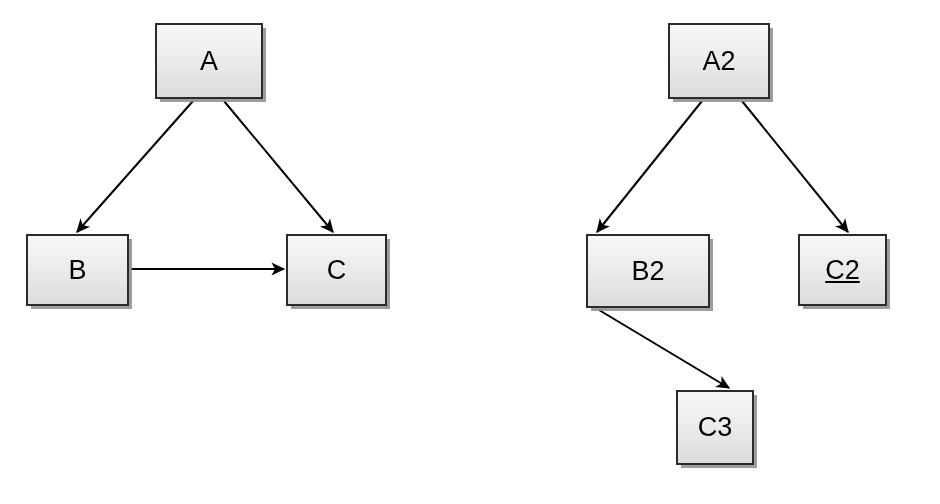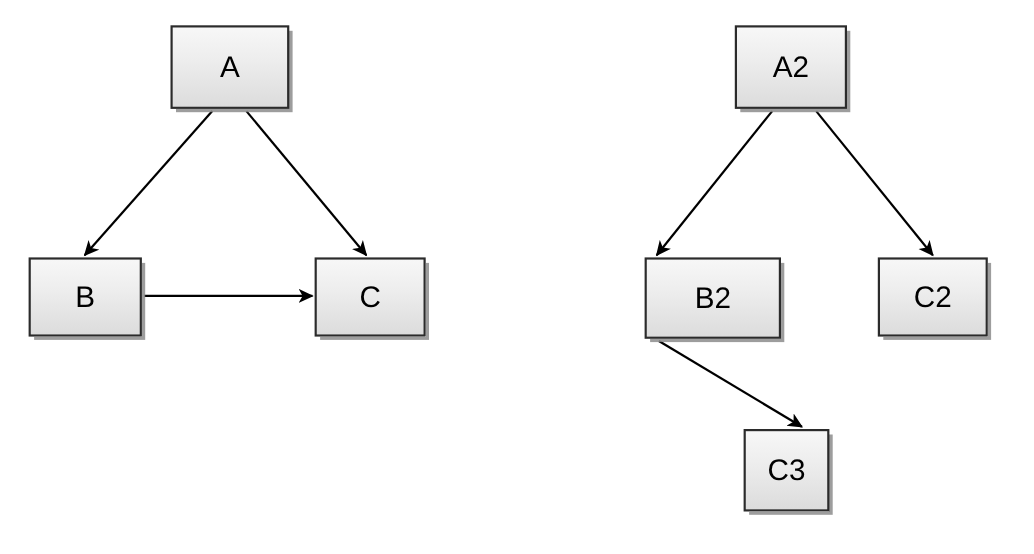--- a/index.html
+++ b/index.html
@@ -77,21 +77,21 @@
       </div>
       <div class="node" style="left: 286px; top: 234px; width: 101px; height: 72px; border-color: rgb(43, 43, 43); border-width: 2px; background: linear-gradient(rgb(247, 247, 247) 0%, rgb(237, 237, 237) 42%, rgb(220, 220, 220) 100%);">
         <span class="node-label" style="font-size: 27px; color: rgb(0, 0, 0);">C</span>
       </div>
       <div class="node" style="left: 668px; top: 23px; width: 102px; height: 76px; border-color: rgb(43, 43, 43); border-width: 2px; background: linear-gradient(rgb(247, 247, 247) 0%, rgb(237, 237, 237) 42%, rgb(220, 220, 220) 100%);">
         <span class="node-label" style="font-size: 27px; color: rgb(0, 0, 0);">A2</span>
       </div>
       <div class="node" style="left: 542px; top: 234px; width: 124px; height: 74px; border-color: rgb(43, 43, 43); border-width: 2px; background: linear-gradient(rgb(247, 247, 247) 0%, rgb(237, 237, 237) 42%, rgb(220, 220, 220) 100%); margin-left: 44px;">
         <span class="node-label" style="font-size: 27px; color: rgb(0, 0, 0);">B2</span>
       </div>
-      <div class="node" style="left: 798px; top: 234px; width: 100px; height: 72px; border-color: rgb(43, 43, 43); border-width: 2px; background: linear-gradient(rgb(247, 247, 247) 0%, rgb(237, 237, 237) 42%, rgb(220, 220, 220) 100%);">
+      <div class="node" style="left: 798px; top: 234px; width: 89px; height: 72px; border-color: rgb(43, 43, 43); border-width: 2px; background: linear-gradient(rgb(247, 247, 247) 0%, rgb(237, 237, 237) 42%, rgb(220, 220, 220) 100%); text-decoration: underline;">
         <span class="node-label" style="font-size: 27px; color: rgb(0, 0, 0);">C2</span>
       </div>
       <div class="node" style="left: 676px; top: 390px; width: 78px; height: 75px; border-color: rgb(43, 43, 43); border-width: 2px; background: linear-gradient(rgb(247, 247, 247) 0%, rgb(237, 237, 237) 42%, rgb(220, 220, 220) 100%);">
         <span class="node-label" style="font-size: 27px; color: rgb(0, 0, 0);">C3</span>
       </div>
     </div>
 
 </div>
 
 </body></html>

